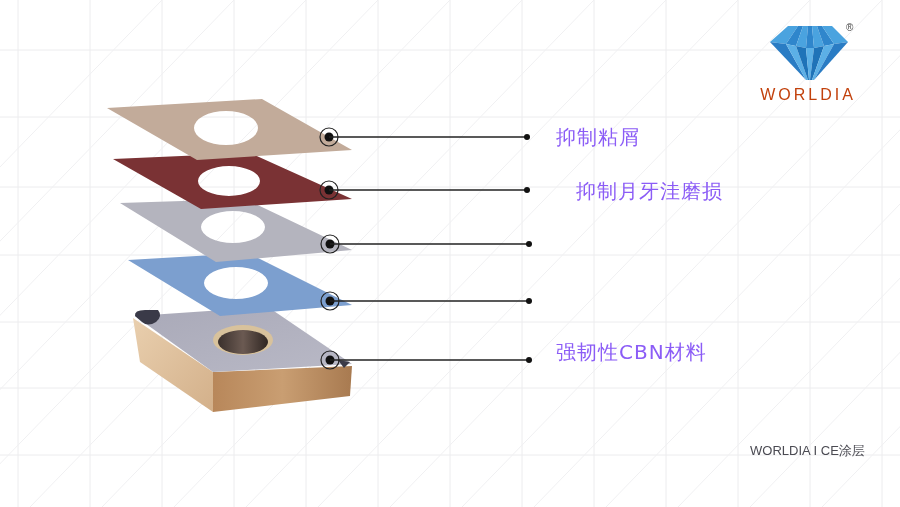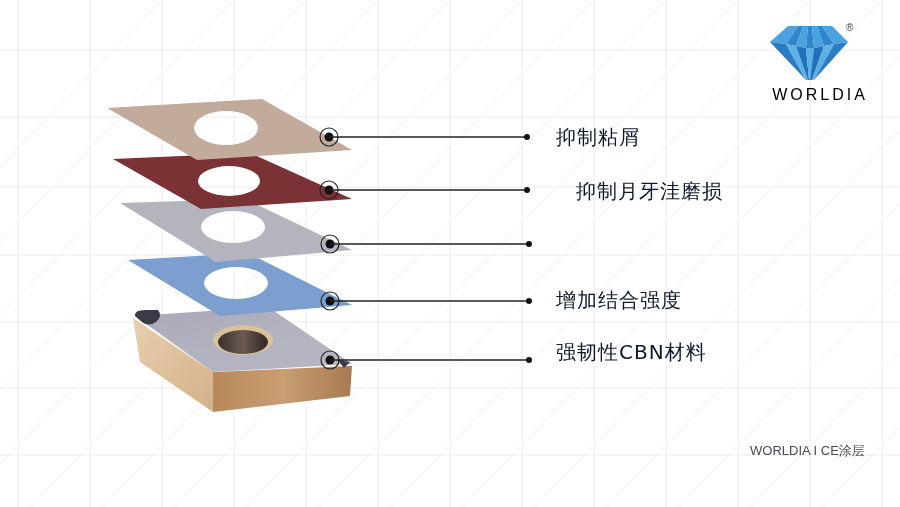--- a/index.html
+++ b/index.html
@@ -1,22 +1,22 @@
 <!DOCTYPE html>
 <html><head>
 <meta charset="utf-8">
 <style>
   html, body { margin:0; padding:0; }
   body { width:900px; height:507px; overflow:hidden; background:#ffffff; position:relative; font-family:"DejaVu Sans", sans-serif; }
   .stage { position:absolute; left:0; top:0; width:900px; height:507px; }
   .bg-grid { position:absolute; left:0; top:0; }
   .diagram { position:absolute; left:0; top:0; }
-  .callout-label { position:absolute; left:556px; font-size:20px; color:#0f172a; letter-spacing:1px; white-space:nowrap; line-height:24px; transform:translateY(-50%); }
+  .callout-label { position:absolute; left:556px; font-size:20px; color:#8b5cf6; letter-spacing:1px; white-space:nowrap; line-height:24px; transform:translateY(-50%); }
   .logo { position:absolute; left:746px; top:20px; width:124px; height:86px; }
-  .logo-text { position:absolute; left:12px; top:66px; width:124px; text-align:center; font-family:"Liberation Sans", sans-serif; font-size:16px; letter-spacing:3px; color:#000000; }
+  .logo-text { position:absolute; left:0; top:66px; width:124px; text-align:center; font-family:"Liberation Sans", sans-serif; font-size:16px; letter-spacing:3px; color:#c2410c; }
   .registered { position:absolute; left:100px; top:2px; font-size:10px; color:#444; font-family:"Liberation Sans", sans-serif; }
   .footer { position:absolute; left:750px; top:442px; font-family:"Liberation Sans", sans-serif; font-size:13px; color:#4a4a52; white-space:nowrap; }
 </style>
 </head>
 <body>
 
 <div class="stage">
 
   <svg class="bg-grid" width="900" height="507">
     <g stroke="#ececee" stroke-width="1" fill="none">
@@ -148,21 +148,20 @@
         <circle cx="330" cy="360" r="9" stroke-width="1.2"></circle>
         <circle cx="330" cy="360" r="4.5" fill="#111" stroke="none"></circle>
         <line x1="330" y1="360" x2="529" y2="360" stroke-width="1.5"></line>
         <circle cx="529" cy="360" r="3" fill="#111" stroke="none"></circle>
       </g>
     </g>
   </svg>
 
   <div class="callout-label" style="top:137px;">抑制粘屑</div>
   <div class="callout-label" style="top:191px;margin-left:20px;">抑制月牙洼磨损</div>
-  <div class="callout-label" style="top:300px;">增加结合强度</div>
   <div class="callout-label" style="top:352px;">强韧性CBN材料</div>
 
   <div class="logo">
     <svg width="124" height="66" viewBox="0 0 124 66">
 
       <polygon points="24,22 42,6 52,6 40,24" fill="#4aa3df"></polygon>
       <polygon points="40,24 52,6 57,6 50,26" fill="#2f86cc"></polygon>
       <polygon points="50,26 57,6 62,6 60,28" fill="#4aa3df"></polygon>
       <polygon points="60,28 62,6 66,6 68,28" fill="#2f86cc"></polygon>
       <polygon points="68,28 66,6 71,6 78,26" fill="#4aa3df"></polygon>

